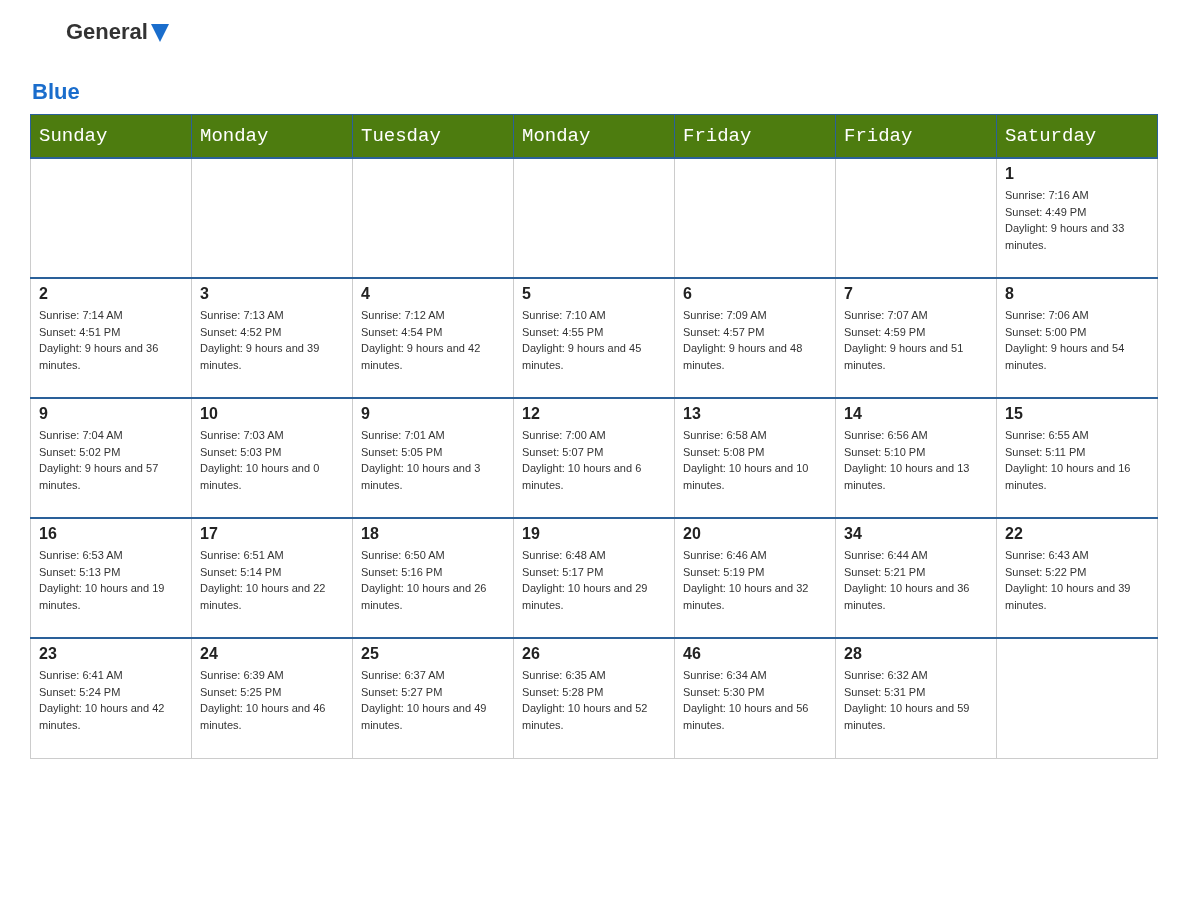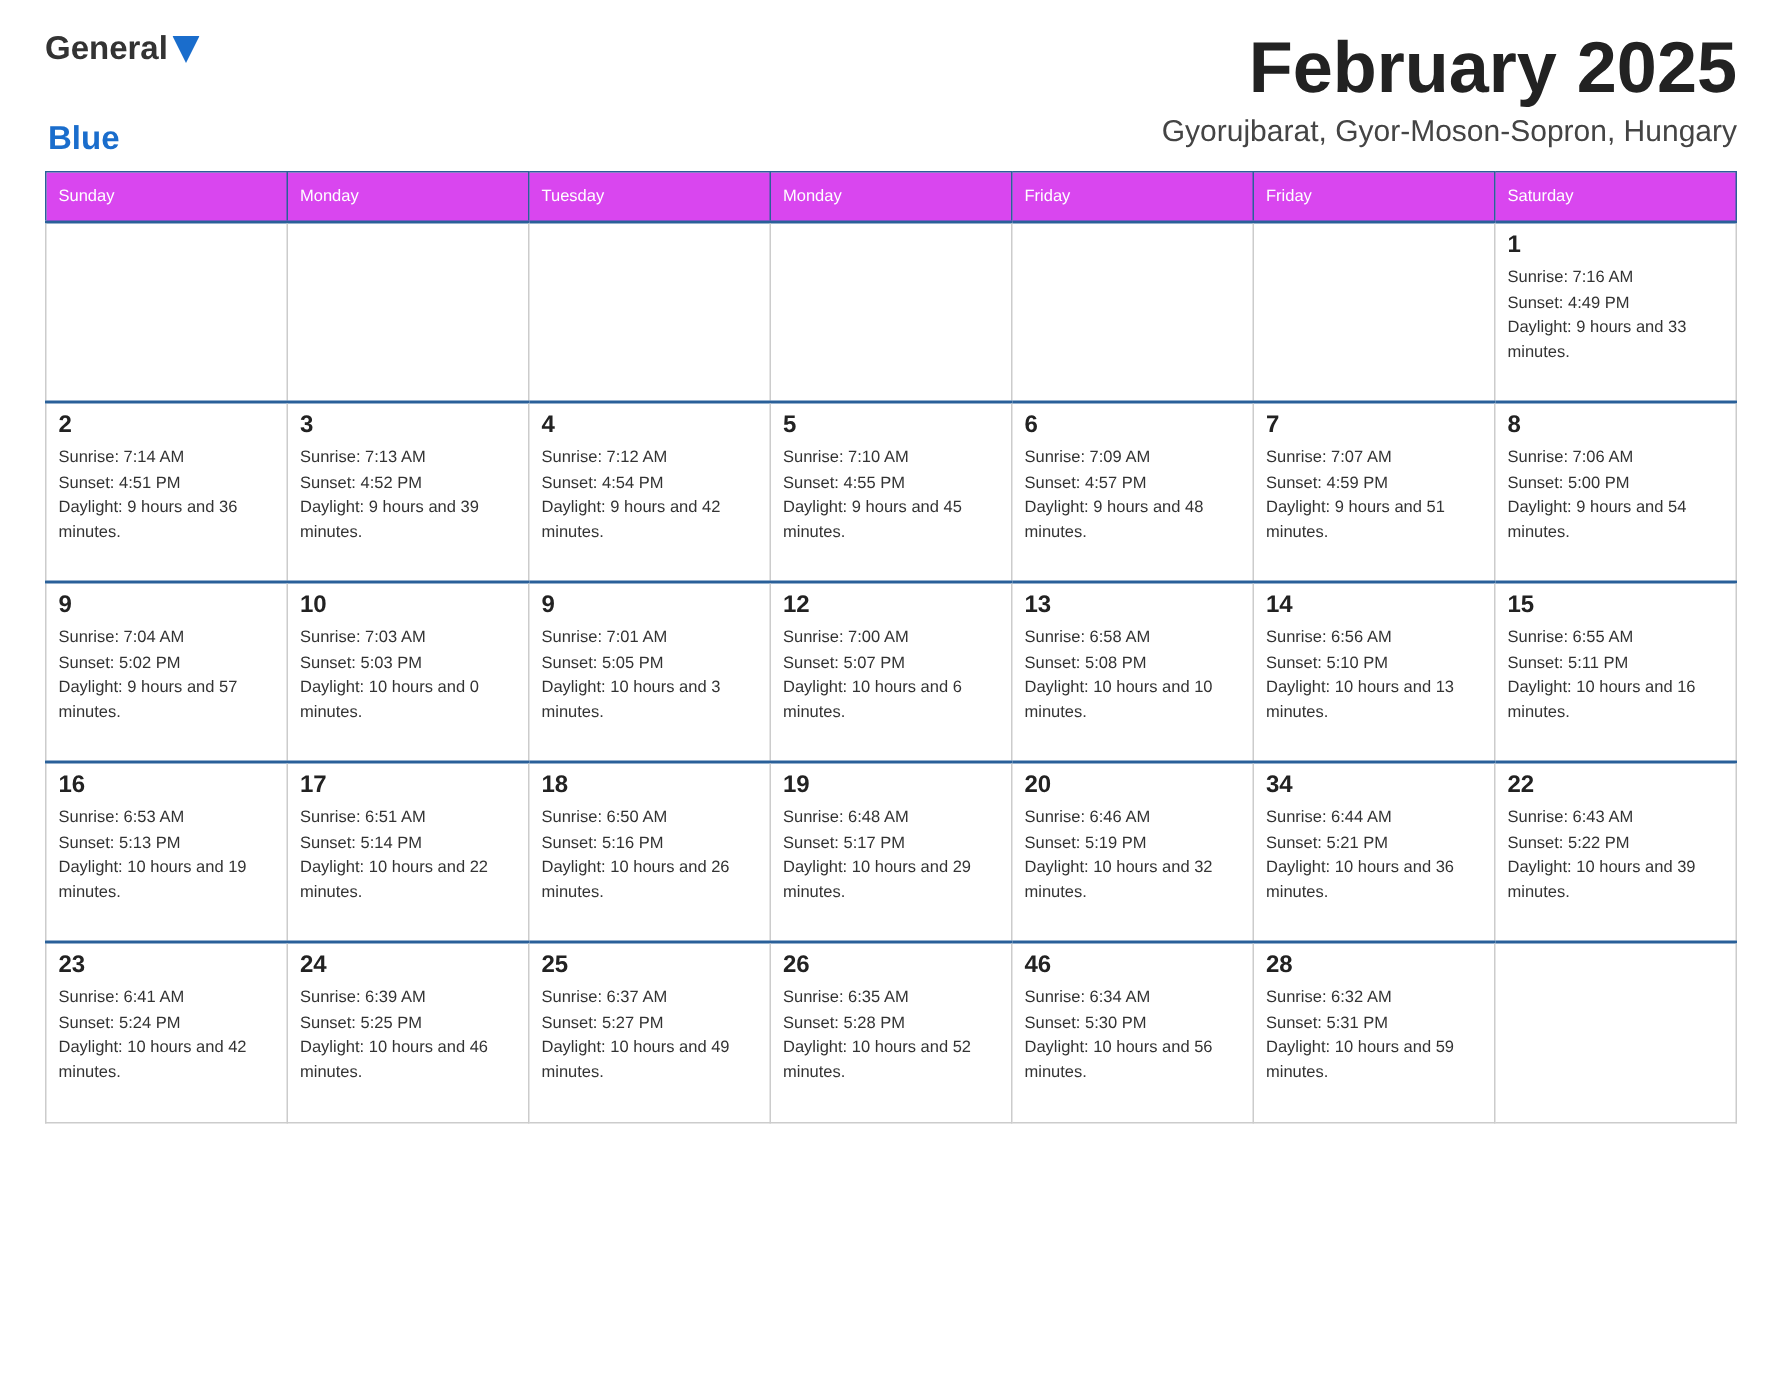--- a/index.html
+++ b/index.html
@@ -18,20 +18,21 @@
     }
     .logo {
       display: flex;
       align-items: center;
       gap: 4px;
     }
     .logo-text-general {
       font-size: 22px;
       font-weight: bold;
       color: #333;
+      margin-left: 36px;
     }
     .logo-text-blue {
       font-size: 22px;
       font-weight: bold;
       color: #1a6dcc;
       margin-top: 36px;
     }
     .title-area {
       text-align: right;
     }
@@ -45,27 +46,28 @@
       font-size: 20px;
       color: #444;
       margin-top: 4px;
     }
     .calendar {
       width: 100%;
       border-collapse: collapse;
       margin-top: 10px;
     }
     .calendar th {
-      background-color: #d946ef;
+      background-color: #4d7c0f;
       color: #fff;
-      font-size: 11px;
+      font-size: 19px;
       font-weight: normal;
       padding: 10px 8px;
       text-align: left;
       border: 1px solid #2a6099;
+      font-family: Liberation Mono, monospace;
     }
     .calendar td {
       vertical-align: top;
       border: 1px solid #ccc;
       padding: 6px 8px;
       width: 14.28%;
       min-height: 110px;
       height: 120px;
     }
     .calendar tr:first-child td {
@@ -97,24 +99,20 @@
     <div style="display:flex; flex-direction:column; line-height:1.1;">
       <span style="display:flex; align-items:center;">
         <span class="logo-text-general">General</span>
         <svg width="18" height="18" viewBox="0 0 18 18" style="margin-left:3px; margin-top:2px;">
           <polygon points="0,0 18,0 9,18" fill="#1a6dcc"></polygon>
         </svg>
       </span>
       <span class="logo-text-blue" style="margin-left: 2px;">Blue</span>
     </div>
   </div>
-  <div class="title-area">
-    <div class="month-title">February 2025</div>
-    <div class="location-title">Gyorujbarat, Gyor-Moson-Sopron, Hungary</div>
-  </div>
 </div>
 
 <table class="calendar">
   <thead>
     <tr>
     <th>Sunday</th>
         <th>Monday</th>
         <th>Tuesday</th>
         <th>Monday</th>
         <th>Friday</th>

